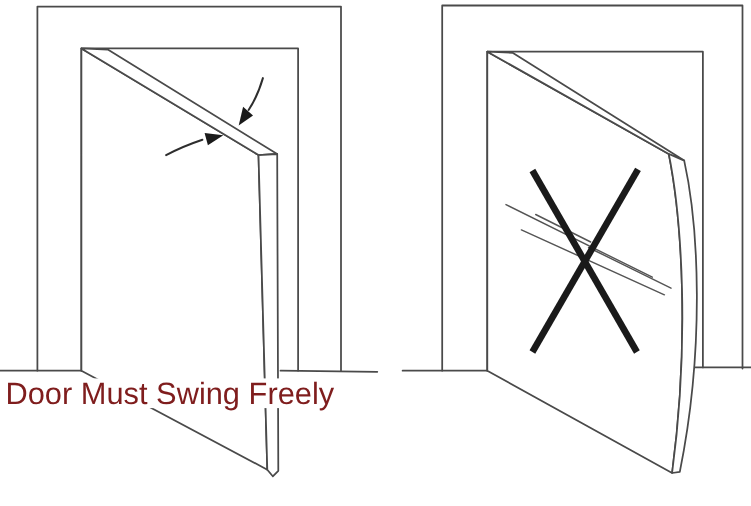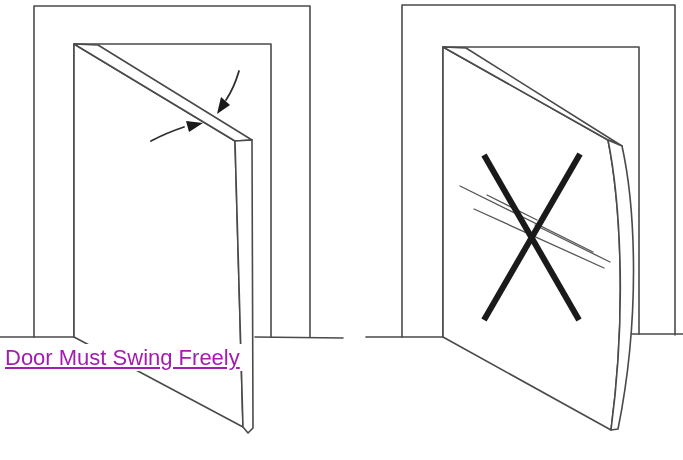--- a/index.html
+++ b/index.html
@@ -8,27 +8,26 @@
     width: 683px;
     height: 460px;
     background: #ffffff;
     font-family: "Liberation Sans", sans-serif;
     overflow: hidden;
   }
   #stage svg { position: absolute; left: 0; top: 0; }
   .caption {
     position: absolute;
     top: 344px;
-    font-size: 22px;
+    font-size: 28px;
     line-height: 25px;
-    color: #a21caf;
+    color: #7f1d1d;
     background: #ffffff;
     white-space: nowrap;
     padding: 1px 4px 1px 2px;
-    text-decoration: underline;
   }
   #caption-left  { left: 3px; }
   #caption-right { left: 364px; }
 </style>
 </head>
 <body>
 
 <div id="stage">
 
   <svg width="683" height="460" viewBox="0 0 683 460">

